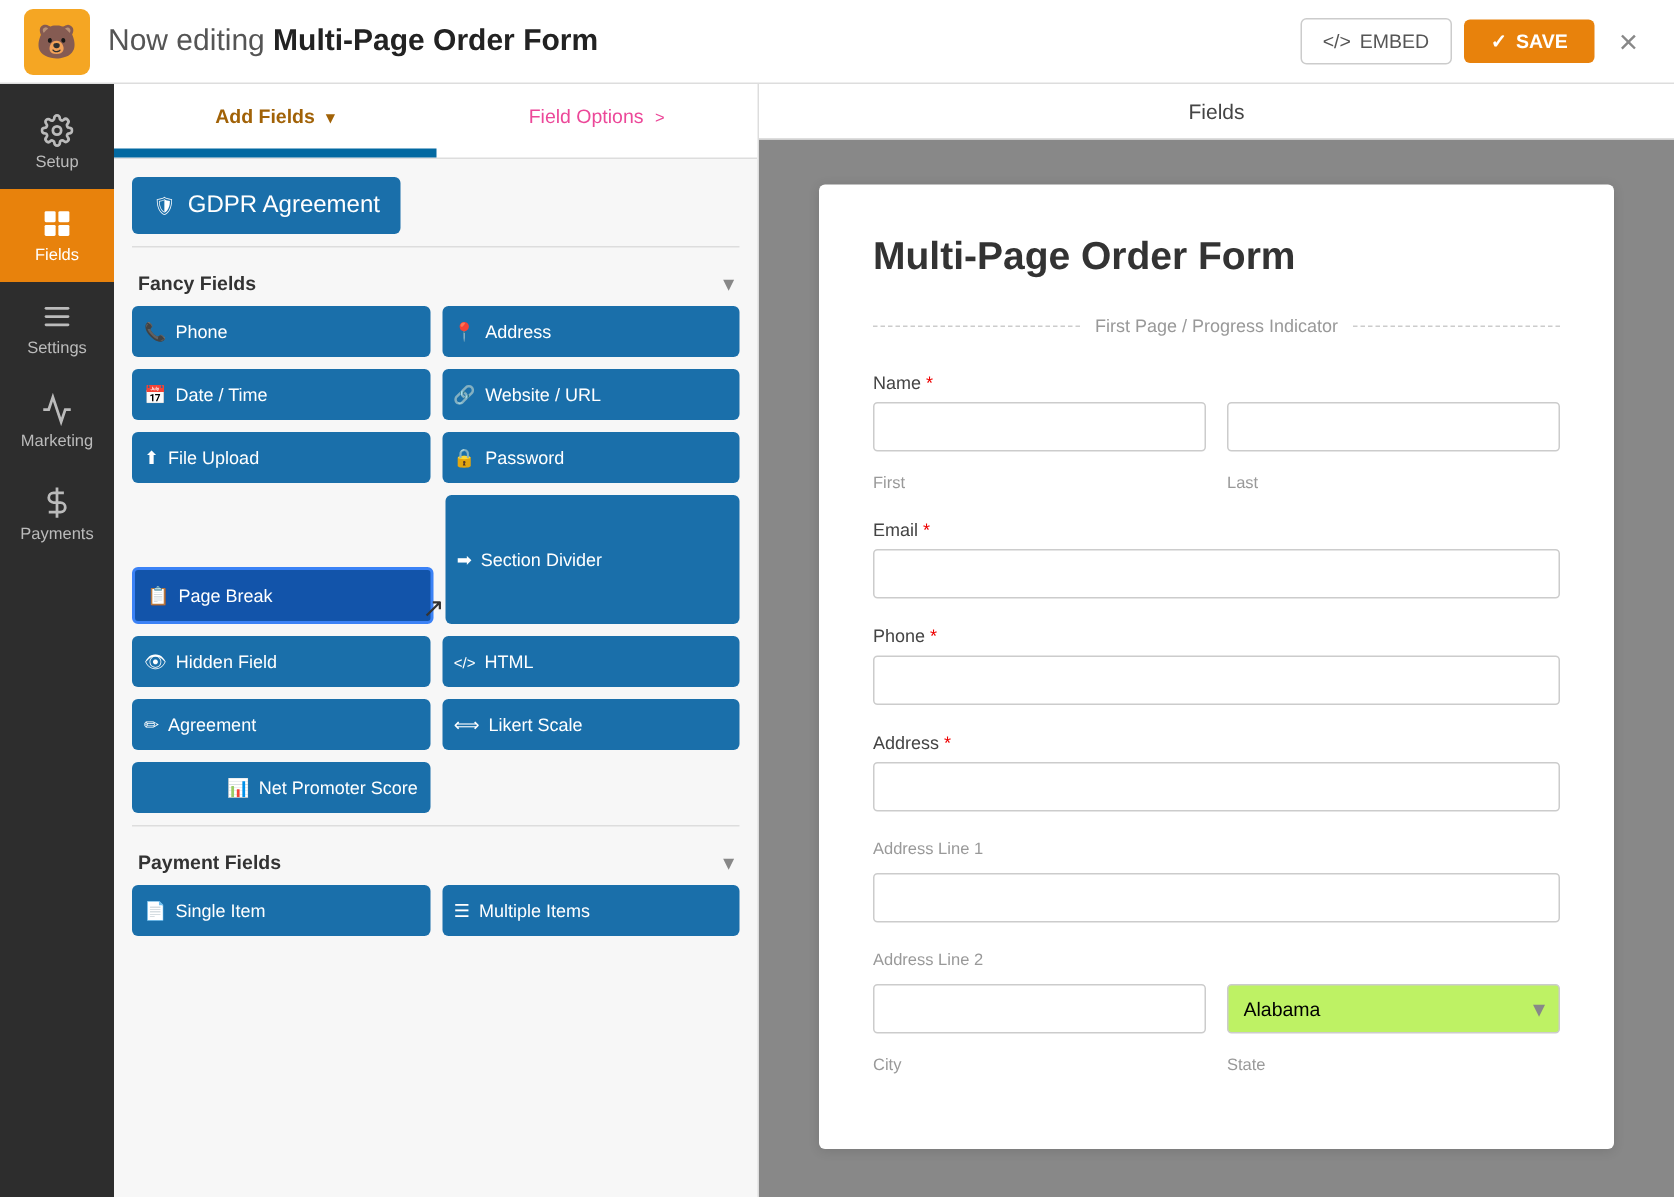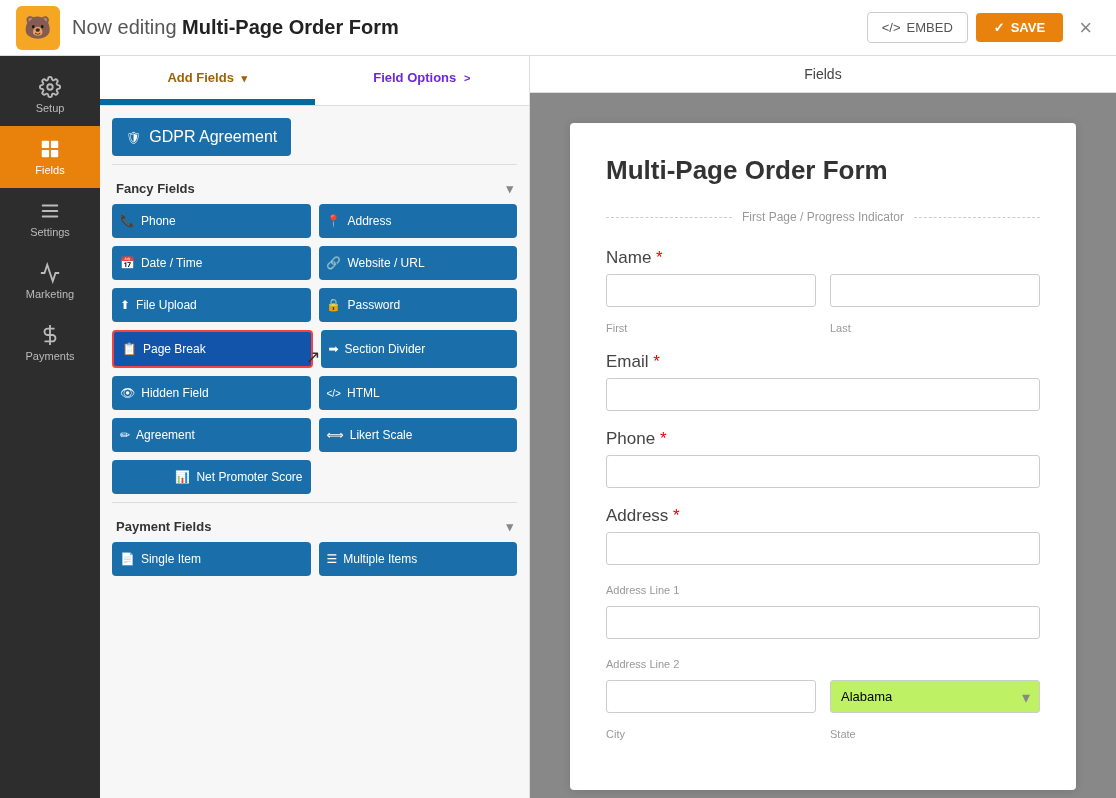--- a/index.html
+++ b/index.html
@@ -52,21 +52,21 @@
       background: none; border: none;
       font-size: 22px; color: #888; cursor: pointer;
       padding: 4px 8px;
     }
 
     
     .main-layout { display: flex; flex: 1; overflow: hidden; }
 
     
     .left-sidebar {
-      width: 100px;
+      width: 76px;
       background: #2d2d2d;
       display: flex;
       flex-direction: column;
       align-items: flex-start;
       padding-top: 8px;
       flex-shrink: 0;
     }
     .sidebar-item {
       display: flex; flex-direction: column;
       align-items: center; justify-content: center;
@@ -91,23 +91,22 @@
     
     .tab-bar {
       display: flex;
       border-bottom: 1px solid #ddd;
       background: #fff;
       flex-shrink: 0;
     }
     .tab {
       flex: 1; padding: 14px 10px;
       text-align: center; font-size: 13px;
-      cursor: pointer; color: #6d28d9;
+      cursor: pointer; color: #ec4899;
       border-bottom: 3px solid transparent;
-      font-weight: bold;
     }
     .tab.active { color: #a16207; border-bottom: 6px solid #0369a1; font-weight: 600; }
     .tab-arrow { font-size: 11px; margin-left: 4px; }
 
     
     .fields-scroll {
       overflow-y: auto; flex: 1; padding: 12px;
     }
 
     
@@ -117,21 +116,21 @@
       background: #1a6faa;
       color: #fff;
       border: none;
       border-radius: 4px;
       padding: 10px 8px;
       font-size: 12px;
       cursor: pointer;
       display: flex; align-items: center; gap: 6px;
       text-align: left;
     }
-    .field-btn.active-drag { background: #1254aa; border: 2px solid #ef4444; }
+    .field-btn.active-drag { background: #1254aa; border: 2px solid #3b82f6; margin-top: 48px; }
 
     
     .section-heading {
       display: flex; align-items: center; justify-content: space-between;
       padding: 10px 4px 8px;
       font-size: 13px; font-weight: 600; color: #333;
       cursor: pointer;
     }
     .section-heading .chevron { color: #888; }
 
@@ -191,21 +190,21 @@
       margin-bottom: 24px;
     }
     .page-indicator {
       display: flex; align-items: center; gap: 10px;
       margin-bottom: 24px; color: #999; font-size: 12px;
     }
     .page-indicator-line { flex: 1; border-top: 1px dashed #ccc; }
     .page-indicator-text { white-space: nowrap; color: #999; font-size: 12px; }
 
     .form-field { margin-bottom: 18px; }
-    .form-label { font-size: 17px; color: #444; margin-bottom: 6px; display: block; }
+    .form-label { font-size: 12px; color: #444; margin-bottom: 6px; display: block; }
     .form-label .required { color: #e00; }
     .form-input {
       width: 100%; border: 1px solid #ccc;
       border-radius: 3px; padding: 8px 10px;
       font-size: 13px; color: #333;
       background: #fff;
     }
     .form-row { display: flex; gap: 14px; }
     .form-row .form-col { flex: 1; }
     .form-sublabel { font-size: 11px; color: #999; margin-top: 15px; }

